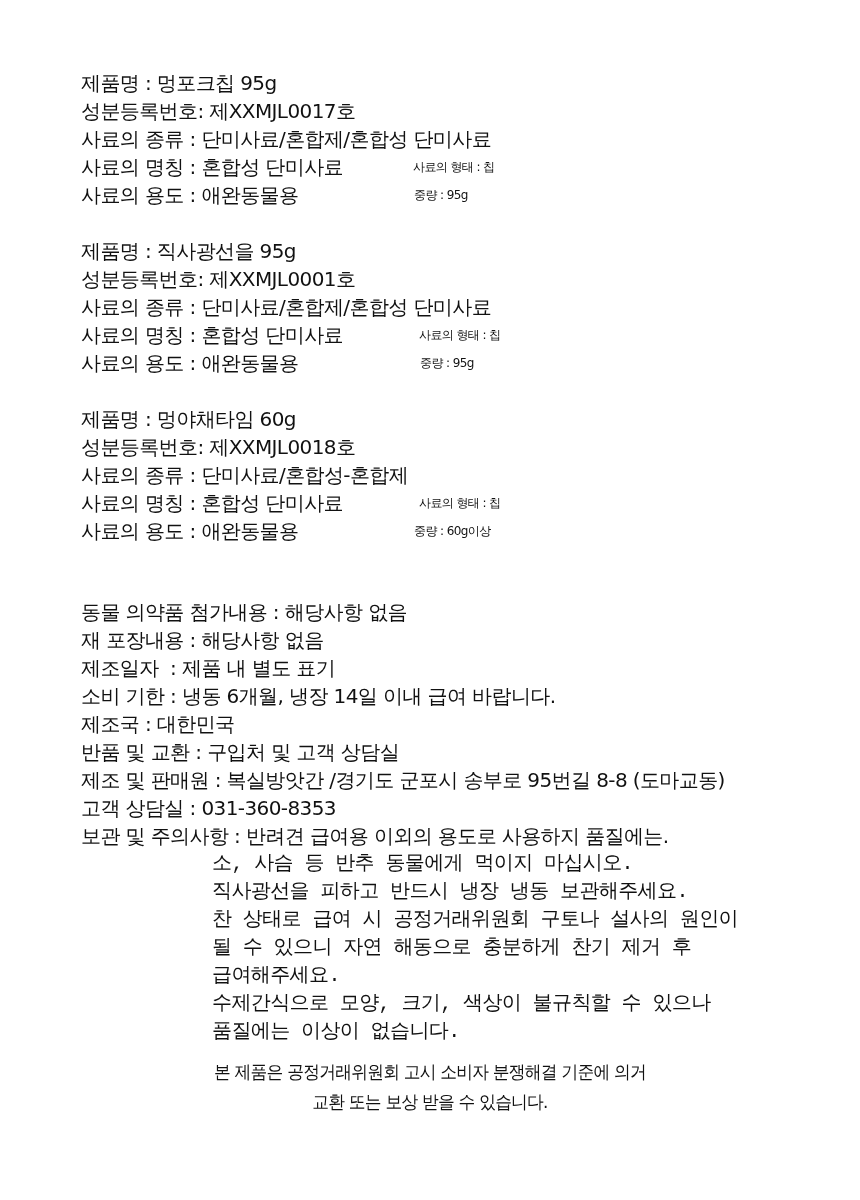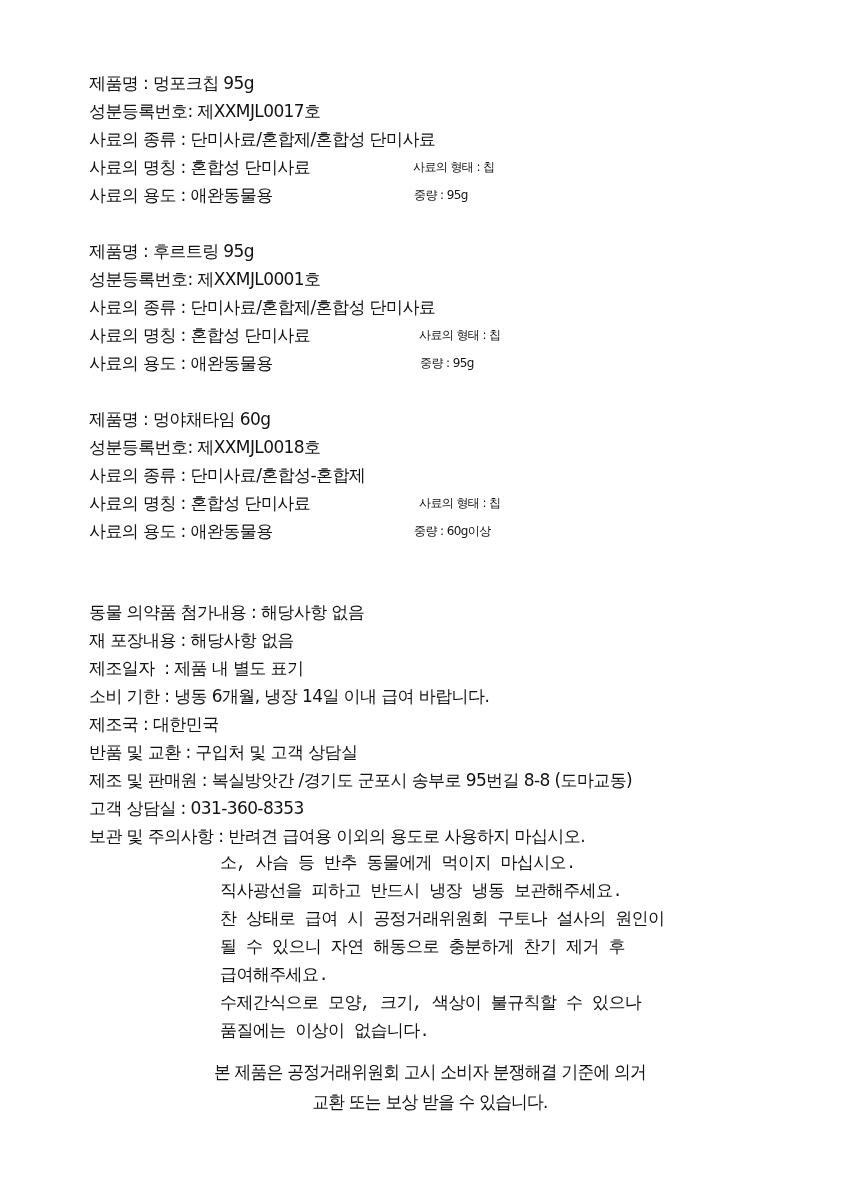--- a/index.html
+++ b/index.html
@@ -16,26 +16,25 @@
       color: #111111;
     }
     .page {
       position: absolute;
       left: 0; top: 0;
       width: 860px; height: 1200px;
     }
     .line {
       position: absolute;
       left: 81px;
-      font-size: 17px;
+      font-size: 20px;
       line-height: 28px;
       height: 28px;
       white-space: pre;
       letter-spacing: -0.6px;
-      margin-left: 8px;
     }
     .right {
       position: absolute;
       font-size: 12px;
       line-height: 28px;
       height: 28px;
       white-space: pre;
       letter-spacing: -0.6px;
     }
     .indent {
@@ -65,21 +64,21 @@
     <div class="line" style="top:69px">제품명 : 멍포크칩 95g</div>
     <div class="line" style="top:97px">성분등록번호: 제XXMJL0017호</div>
     <div class="line" style="top:125px">사료의 종류 : 단미사료/혼합제/혼합성 단미사료</div>
     <div class="line" style="top:153px">사료의 명칭 : 혼합성 단미사료</div>
     <div class="right" style="top:153px; left:413px">사료의 형태 : 칩</div>
     <div class="line" style="top:181px">사료의 용도 : 애완동물용</div>
     <div class="right" style="top:181px; left:414px">중량 : 95g</div>
   </div>
 
   <div>
-    <div class="line" style="top:237px">제품명 : 후르트링 95g</div>
+    <div class="line" style="top:237px">제품명 : 직사광선을 95g</div>
     <div class="line" style="top:265px">성분등록번호: 제XXMJL0001호</div>
     <div class="line" style="top:293px">사료의 종류 : 단미사료/혼합제/혼합성 단미사료</div>
     <div class="line" style="top:321px">사료의 명칭 : 혼합성 단미사료</div>
     <div class="right" style="top:321px; left:419px">사료의 형태 : 칩</div>
     <div class="line" style="top:349px">사료의 용도 : 애완동물용</div>
     <div class="right" style="top:349px; left:420px">중량 : 95g</div>
   </div>
 
   <div>
     <div class="line" style="top:405px">제품명 : 멍야채타임 60g</div>
@@ -93,21 +92,21 @@
 
   <div>
     <div class="line" style="top:598px">동물 의약품 첨가내용 : 해당사항 없음</div>
     <div class="line" style="top:626px">재 포장내용 : 해당사항 없음</div>
     <div class="line" style="top:654px">제조일자  : 제품 내 별도 표기</div>
     <div class="line" style="top:682px">소비 기한 : 냉동 6개월, 냉장 14일 이내 급여 바랍니다.</div>
     <div class="line" style="top:710px">제조국 : 대한민국</div>
     <div class="line" style="top:738px">반품 및 교환 : 구입처 및 고객 상담실</div>
     <div class="line" style="top:766px">제조 및 판매원 : 복실방앗간 /경기도 군포시 송부로 95번길 8-8 (도마교동)</div>
     <div class="line" style="top:794px">고객 상담실 : 031-360-8353</div>
-    <div class="line" style="top:822px">보관 및 주의사항 : 반려견 급여용 이외의 용도로 사용하지 마십시오.</div>
+    <div class="line" style="top:822px">보관 및 주의사항 : 반려견 급여용 이외의 용도로 사용하지 품질에는.</div>
   </div>
 
   <div>
     <div class="line indent" style="top:850px">소, 사슴 등 반추 동물에게 먹이지 마십시오.</div>
     <div class="line indent" style="top:878px">직사광선을 피하고 반드시 냉장 냉동 보관해주세요.</div>
     <div class="line indent" style="top:906px">찬 상태로 급여 시 공정거래위원회 구토나 설사의 원인이</div>
     <div class="line indent" style="top:934px">될 수 있으니 자연 해동으로 충분하게 찬기 제거 후</div>
     <div class="line indent" style="top:962px">급여해주세요.</div>
     <div class="line indent" style="top:990px">수제간식으로 모양, 크기, 색상이 불규칙할 수 있으나</div>
     <div class="line indent" style="top:1018px">품질에는 이상이 없습니다.</div>

